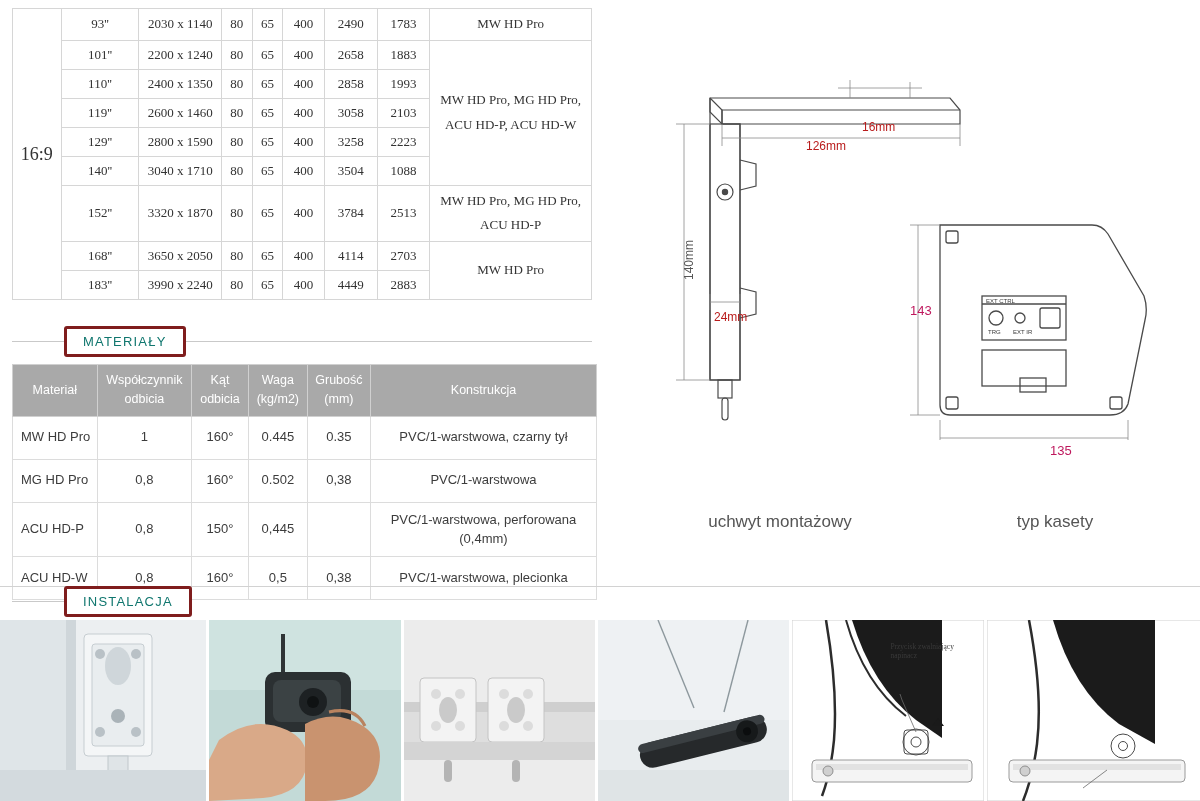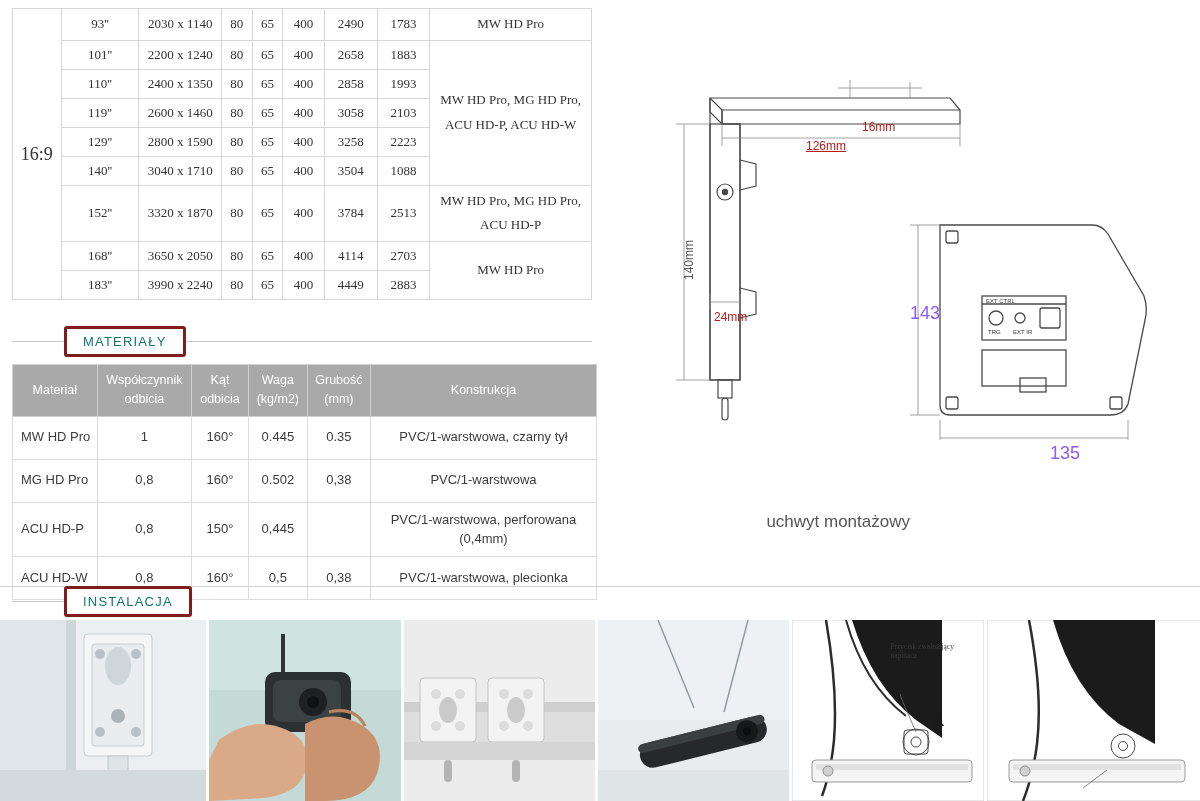--- a/index.html
+++ b/index.html
@@ -123,30 +123,30 @@
     top: 20px;
     width: 585px;
     height: 560px;
   }
   .caption {
     position: absolute;
     font-size: 17px;
     color: #555;
     font-family: "Liberation Sans", sans-serif;
   }
-  .cap-bracket { left: 40px; top: 492px; width: 260px; text-align: right; }
+  .cap-bracket { left: 40px; top: 492px; width: 260px; text-align: center; }
   .cap-case    { left: 320px; top: 492px; width: 250px; text-align: center; }
 
   .dim-label {
     position: absolute;
     font-size: 12px;
     color: #b91c1c;
     font-family: "Liberation Sans", sans-serif;
   }
-  .dim-label.big { font-size: 18px; color: #8b5cf6; }
+  .dim-label.big { font-size: 13px; color: #be185d; }
   .rot-label {
     position: absolute;
     font-size: 12px;
     color: #555;
     font-family: "Liberation Sans", sans-serif;
     transform: rotate(-90deg);
     transform-origin: left top;
     white-space: nowrap;
   }
 
@@ -395,21 +395,21 @@
       <line x1="66" y1="104" x2="100" y2="104"></line>
       <line x1="66" y1="360" x2="100" y2="360"></line>
 
       <line x1="100" y1="282" x2="130" y2="282"></line>
       <line x1="100" y1="274" x2="100" y2="290"></line>
       <line x1="130" y1="274" x2="130" y2="290"></line>
     </g>
   </svg>
 
   <div class="dim-label" style="left:252px; top:100px;">16mm</div>
-  <div class="dim-label" style="left:196px; top:119px;text-decoration:underline;">126mm</div>
+  <div class="dim-label" style="left:196px; top:119px;">126mm</div>
   <div class="rot-label" style="left:72px; top:260px;">140mm</div>
   <div class="dim-label" style="left:104px; top:290px;">24mm</div>
 
   
   <svg width="280" height="420" viewBox="0 0 280 420" style="position:absolute; left:290px; top:0;">
     <g fill="none" stroke="#4a4a4a" stroke-width="1.3">
 
       <path d="M40 205 L40 385 Q40 395 50 395 L210 395 Q224 395 228 384 L245 300 Q248 288 244 276 L208 214 Q202 205 192 205 Z"></path>
 
       <rect x="46" y="211" width="12" height="12" rx="2"></rect>
@@ -438,20 +438,21 @@
       <line x1="40" y1="418" x2="228" y2="418"></line>
       <line x1="40" y1="400" x2="40" y2="426"></line>
       <line x1="228" y1="400" x2="228" y2="426"></line>
     </g>
   </svg>
 
   <div class="dim-label big" style="left:300px; top:283px;">143</div>
   <div class="dim-label big" style="left:440px; top:423px;">135</div>
 
   <div class="caption cap-bracket">uchwyt montażowy</div>
+  <div class="caption cap-case">typ kasety</div>
 </div>
 
 <div class="hr-top"></div>
 <div class="section-head" style="top:586px; width:240px;">
   <div class="line left" style="max-width:52px;"></div>
   <div class="pill">INSTALACJA</div>
   <div class="line" style="max-width:0;"></div>
 </div>
 
 <div class="install-strip">

